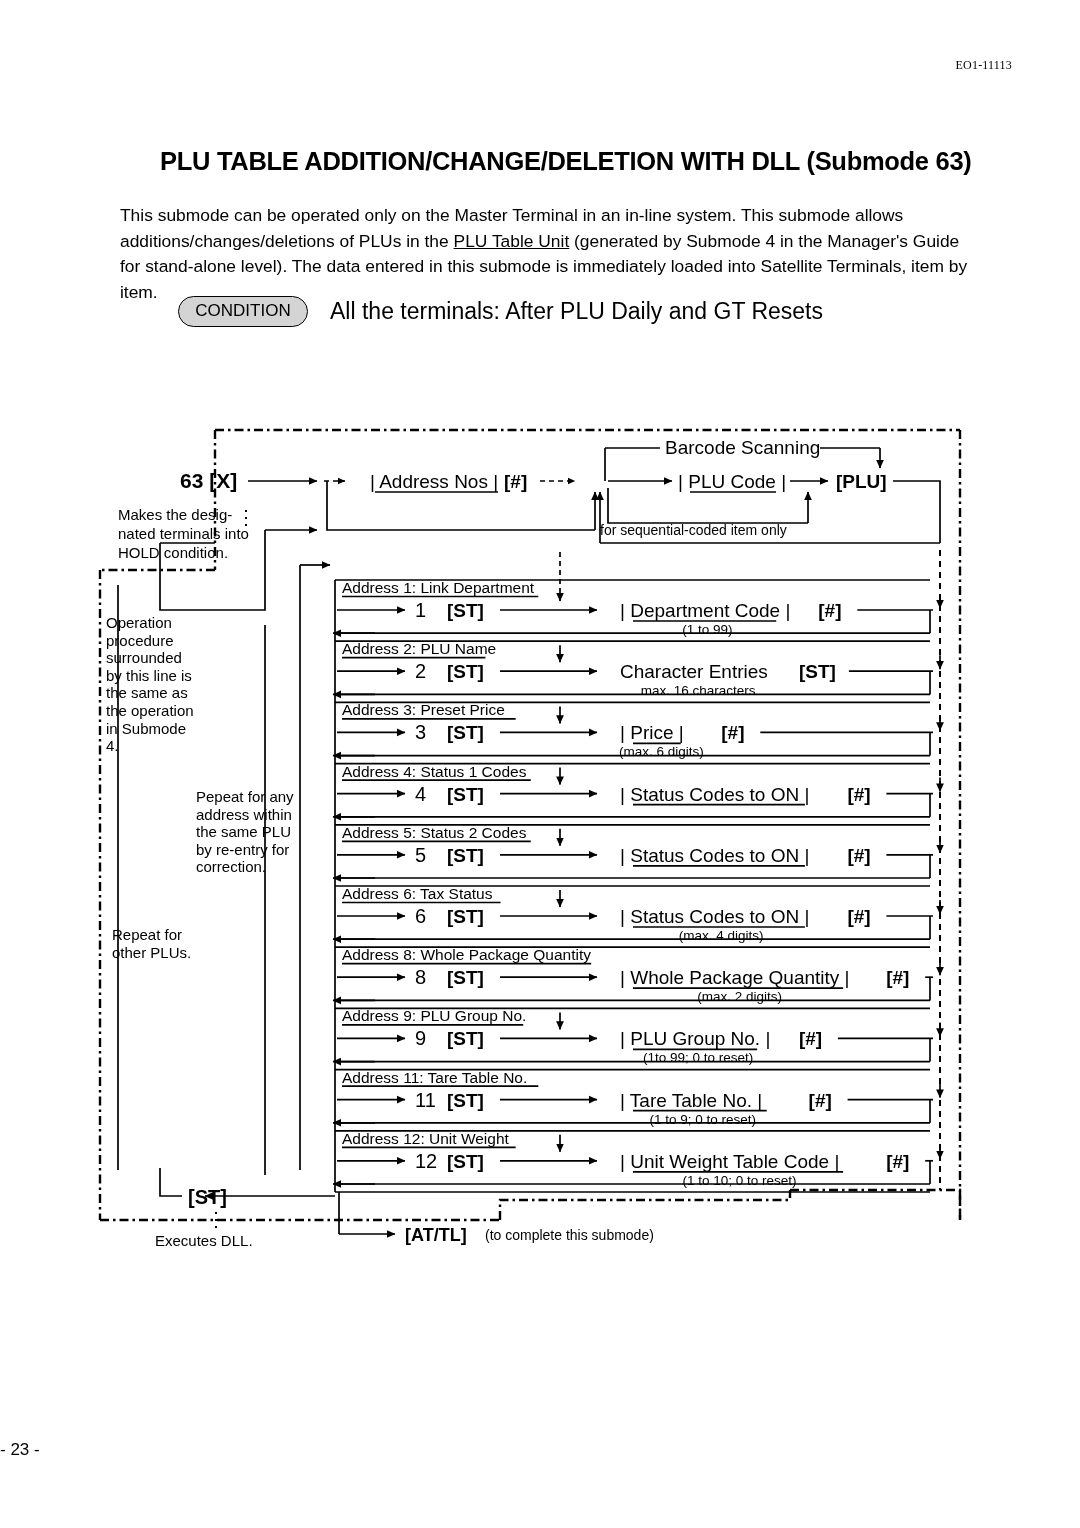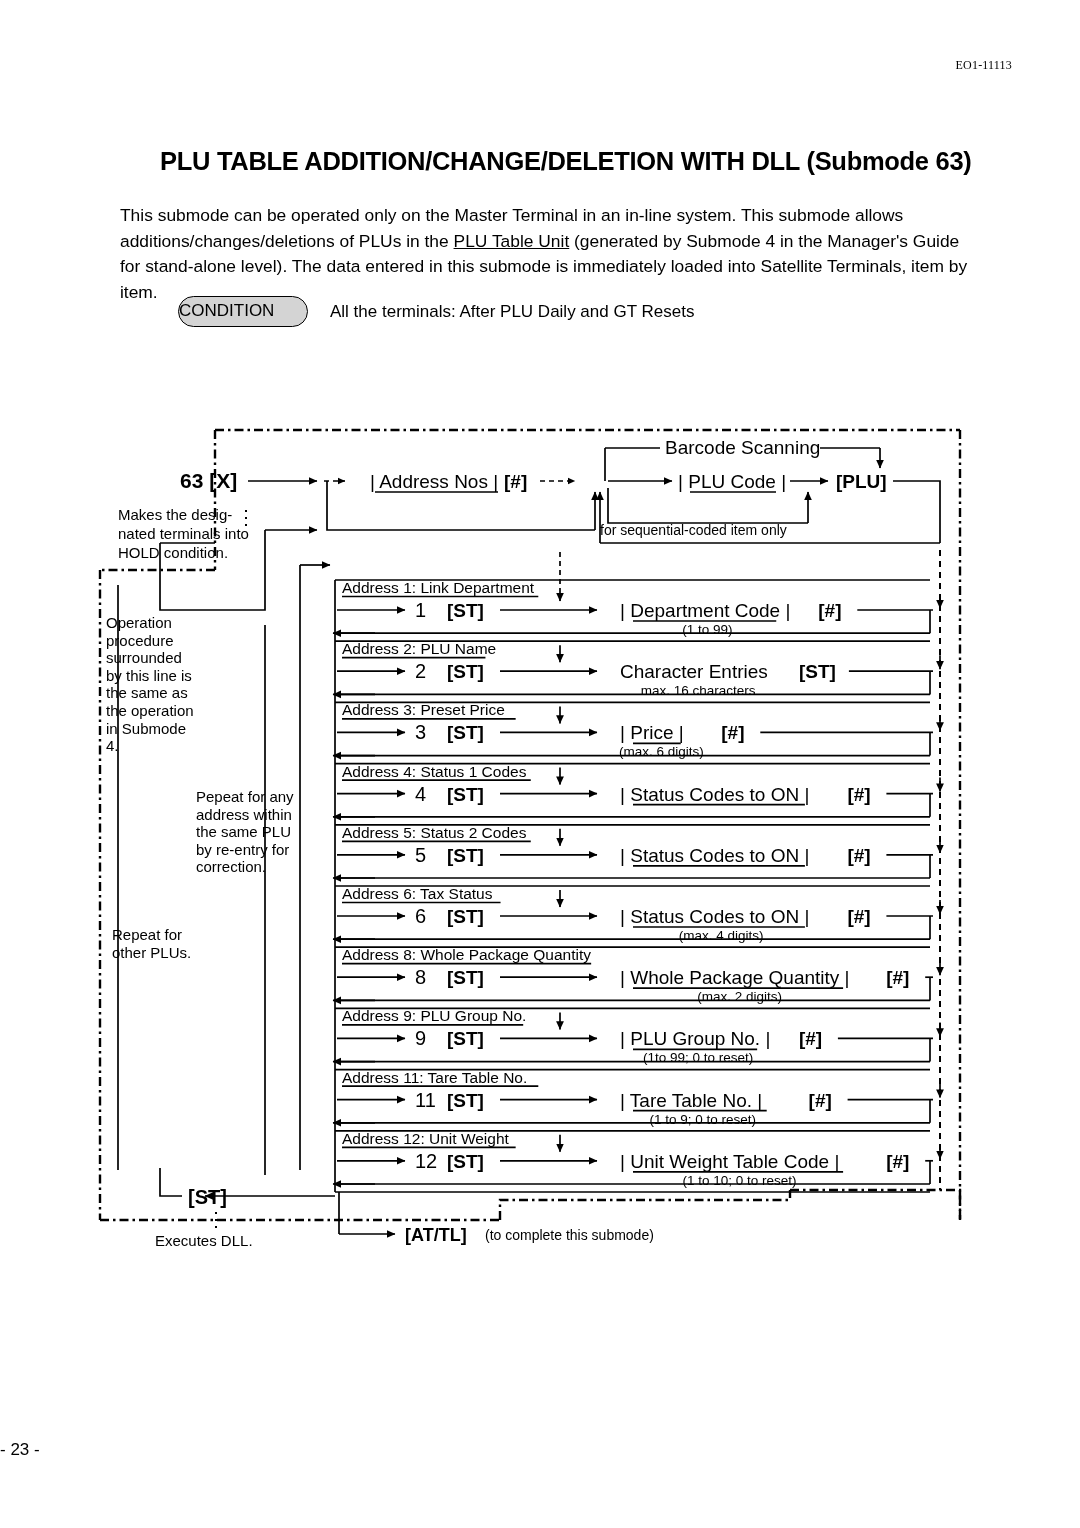--- a/index.html
+++ b/index.html
@@ -30,28 +30,28 @@
     position:absolute; left:120px; top:186px; width:850px;
     font-size:17.4px; line-height:25.5px;
   }
   .u { text-decoration:underline; }
 
   
   .pill-row { position:absolute; left:178px; font-size:17.4px; }
   .pill-row.r1 { top:296px; }
   .pill-row.r2 { top:345px; }
   .pill {
-    display:inline-block; width:128px; 
+    display:inline-block; width:128px; text-align:center;
     border:1.6px solid #000; border-radius:16px;
     background:#d4d4d4; padding:4px 0 5px; font-size:17px;
     vertical-align:middle;
   }
   .pill-text {
     display:inline-block; margin-left:22px; vertical-align:middle;
-    font-size:17px;
+    font-size:23px;
   }
 
   
   #diagram { position:absolute; left:0; top:400px; width:1080px; height:880px; }
   #diagram svg { display:block; }
   .lbl { font-family:"Liberation Sans", sans-serif; fill:#000; }
 
   
   .footer {
     position:absolute; left:0; right:0; top:1440px;

